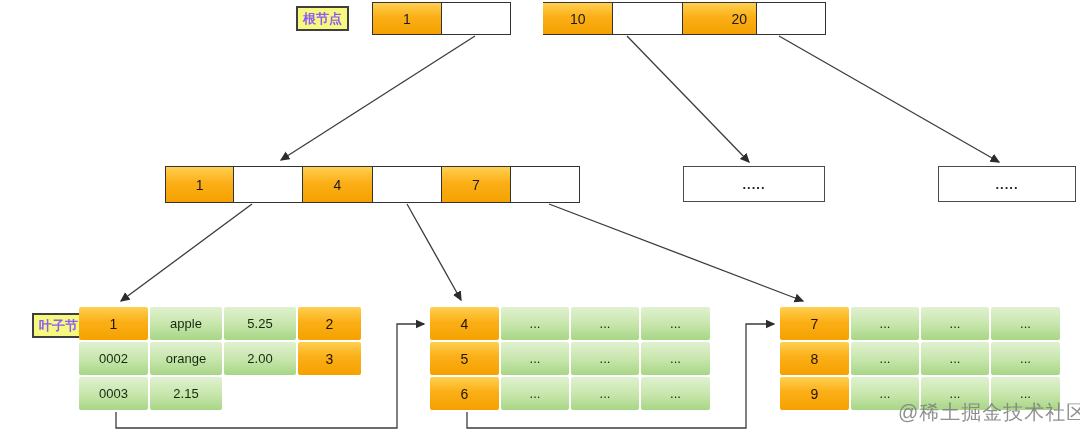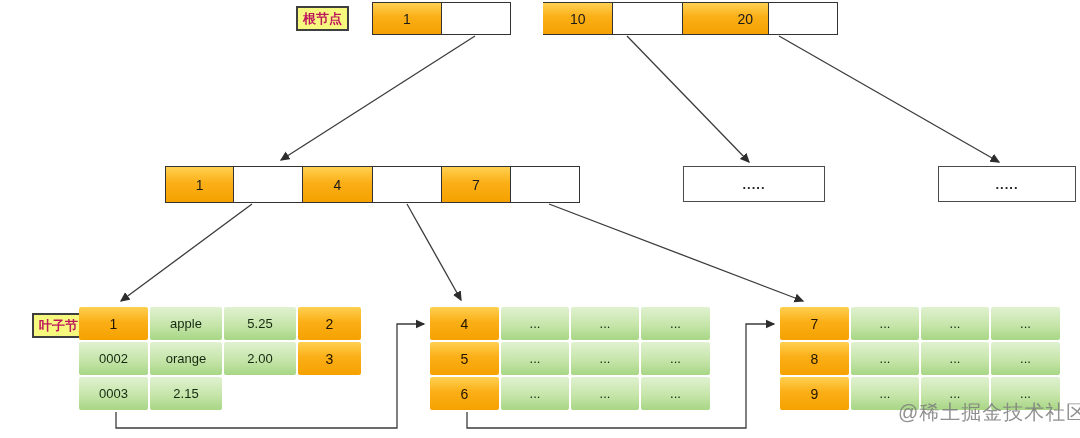--- a/index.html
+++ b/index.html
@@ -4,21 +4,21 @@
 <style>
   html,body{margin:0;padding:0;background:#ffffff;}
   #canvas{
     position:relative;width:1080px;height:438px;background:#fff;overflow:hidden;
     font-family:"Liberation Sans","DejaVu Sans",sans-serif;
     --key-top:#ffd051;--key-bot:#f5a100;--data-top:#e0f1d0;--data-bot:#a7d685;
     --label-bg:#f7f97f;--line:#3c3c3c;
   }
   .tag{
     position:absolute;background:var(--label-bg);border:2px solid #3f3f3f;
-    font-size:13px;font-weight:bold;color:#be185d;padding:2px 5px;line-height:17px;z-index:2;
+    font-size:13px;font-weight:bold;color:#8b5cf6;padding:2px 5px;line-height:17px;z-index:2;
   }
   .hnode{position:absolute;display:flex;z-index:2;}
   .hnode .cell{
     box-sizing:border-box;border:1.5px solid #333;border-left-width:0;
     display:flex;align-items:center;justify-content:center;
     font-size:14px;color:#1a1a1a;background:#fff;
   }
   .hnode .cell:first-child{border-left-width:1.5px;}
   .hnode .cell.key{background:linear-gradient(180deg,var(--key-top) 0%,#fbaf17 45%,var(--key-bot) 100%);}
   .ellipsis-box{
@@ -47,21 +47,21 @@
 
 <div id="canvas" style="--key-top: #ffd051; --key-bot: #f5a100; --data-top: #e0f1d0; --data-bot: #a7d685; --label-bg: #f7f97f; --line: #3c3c3c;">
 
   <div class="tag" style="left:296px;top:6px;">根节点</div>
 
   <div class="hnode" style="left:372px;top:2px;" id="root-node">
       <div class="cell key" style="width: 69.7px; height: 33px;">1</div>
       <div class="cell" style="width: 69.7px; height: 33px;"></div>
       <div class="cell key" style="width: 69.7px; height: 33px; margin-left: 32px;">10</div>
       <div class="cell" style="width: 69.7px; height: 33px;"></div>
-      <div class="cell key" style="width: 86px; height: 33px; padding-left: 40px;">20</div>
+      <div class="cell key" style="width: 74px; height: 33px; padding-left: 40px;">20</div>
       <div class="cell" style="width: 69.7px; height: 33px;"></div>
     </div>
 
   <div class="hnode" style="left:165px;top:166px;" id="internal-node">
       <div class="cell key" style="width: 69.2px; height: 37px;">1</div>
       <div class="cell" style="width: 69.2px; height: 37px;"></div>
       <div class="cell key" style="width: 69.2px; height: 37px;">4</div>
       <div class="cell" style="width: 69.2px; height: 37px;"></div>
       <div class="cell key" style="width: 69.2px; height: 37px;">7</div>
       <div class="cell" style="width: 69.2px; height: 37px;"></div>

